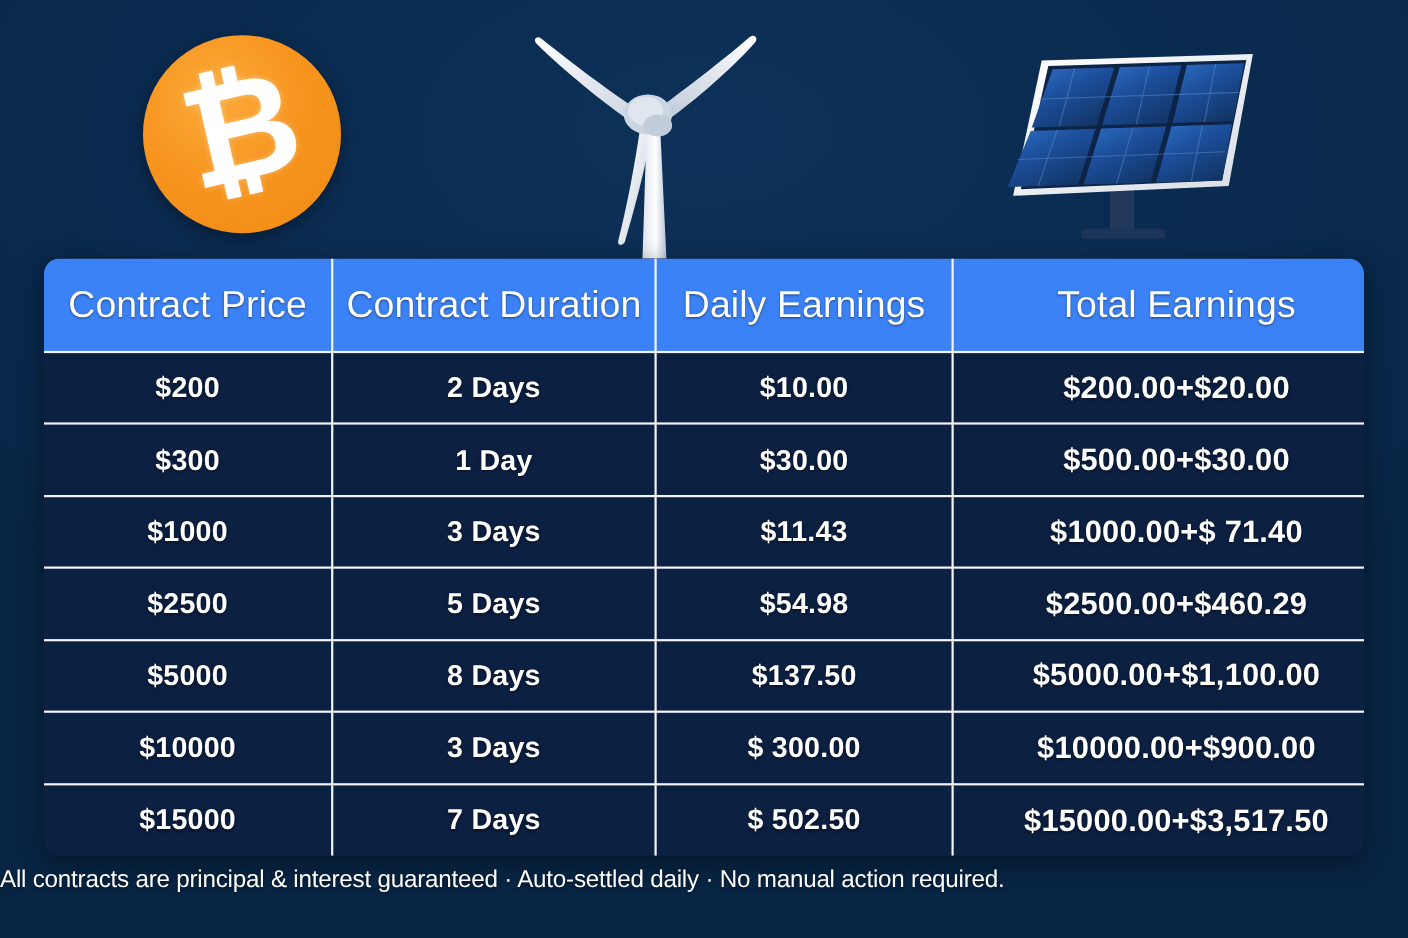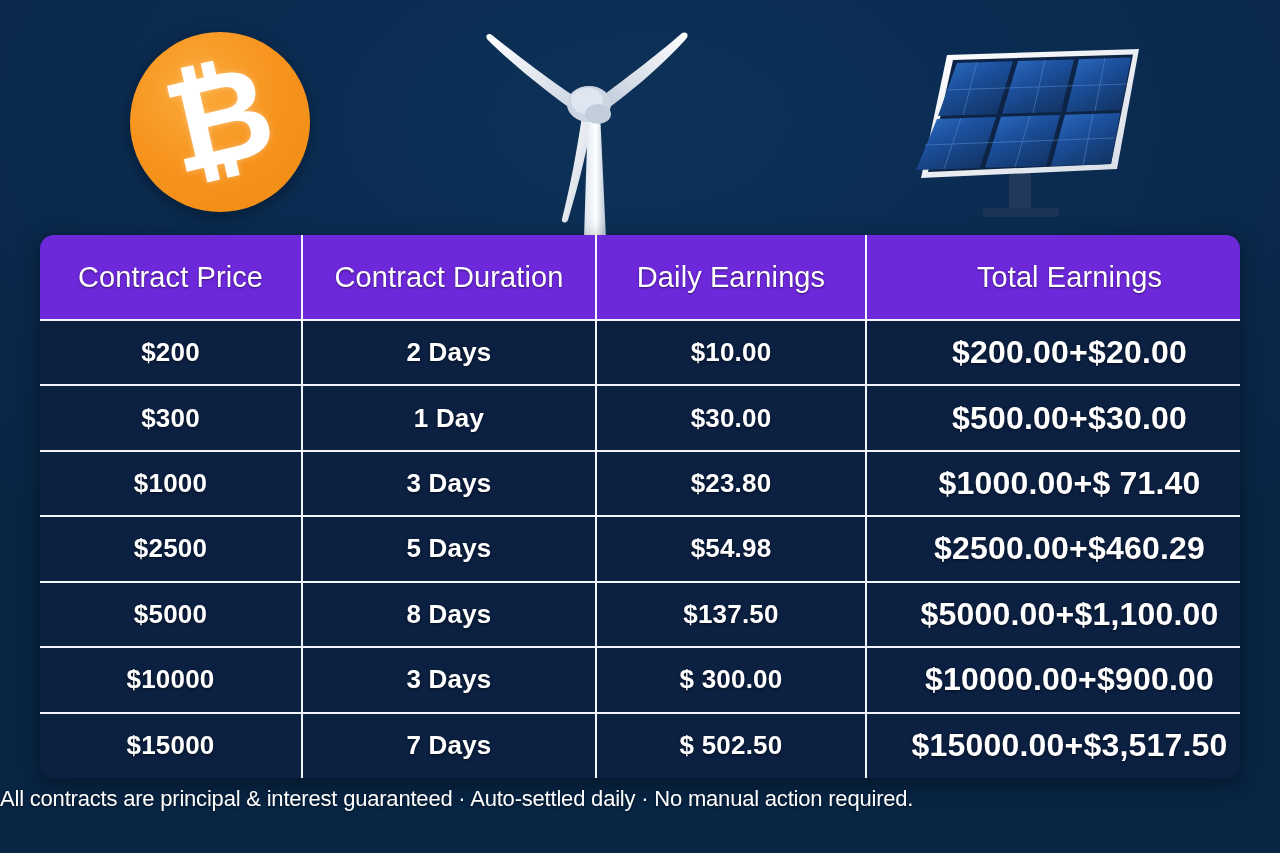--- a/index.html
+++ b/index.html
@@ -99,38 +99,38 @@
     border-right: 2px solid #f2f6fb;
     border-bottom: 2px solid #f2f6fb;
     white-space: nowrap;
   }
   table.rates th:last-child,
   table.rates td:last-child { border-right: none; padding-left: 32px; }
   table.rates tr:last-child td { border-bottom: none; }
 
   table.rates thead th {
     height: 85px;
-    font-size: 29px;
+    font-size: 34px;
     font-weight: normal;
     letter-spacing: 0.1px;
-    background: #6d28d9;
+    background: #3b82f6;
     text-shadow: 0 1px 2px rgba(0,0,0,0.5);
     text-align: center;
   }
 
   table.rates tbody td {
     height: 57px;
     font-size: 26px;
     font-weight: bold;
     letter-spacing: 0.2px;
     text-shadow: 0 1px 3px rgba(0,0,0,0.55);
   }
 
   table.rates tbody td.total {
-    font-size: 32px;
+    font-size: 28px;
   }
 
   
   .footnote {
     position: absolute;
     left: 0; right: 0;
     top: 786px;
     color: #ffffff;
     font-size: 22px;
     letter-spacing: -0.2px;
@@ -250,21 +250,21 @@
       </tr>
       <tr>
         <td>$300</td>
         <td>1 Day</td>
         <td>$30.00</td>
         <td class="total">$500.00+$30.00</td>
       </tr>
       <tr>
         <td>$1000</td>
         <td>3 Days</td>
-        <td>$23.80</td>
+        <td>$11.43</td>
         <td class="total">$1000.00+$ 71.40</td>
       </tr>
       <tr>
         <td>$2500</td>
         <td>5 Days</td>
         <td>$54.98</td>
         <td class="total">$2500.00+$460.29</td>
       </tr>
       <tr>
         <td>$5000</td>

